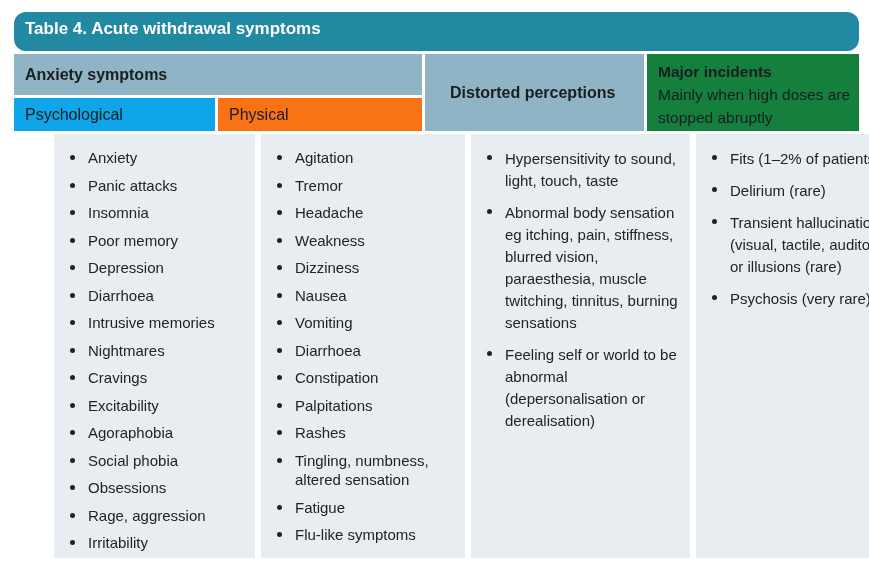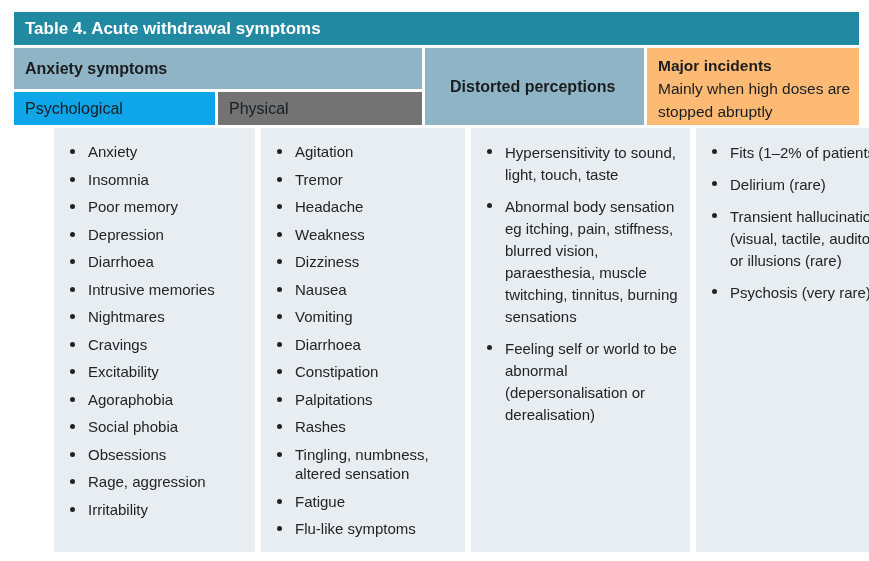--- a/index.html
+++ b/index.html
@@ -15,29 +15,30 @@
     background: #ffffff;
     overflow: hidden;
   }
   .table-wrap {
     position: absolute;
     left: 14px;
     top: 12px;
     width: 845px;
   }
   .title-bar {
-    height: 33px;
+    height: 39px;
     background: #2289a3;
     color: #ffffff;
     font-size: 17px;
     font-weight: bold;
     line-height: 33px;
     padding-left: 11px;
     box-sizing: border-box;
     margin-bottom: 3px;
+    border-radius: 12px;
   }
   .header-grid {
     display: grid;
     grid-template-columns: 201px 204px 219px 212px;
     grid-template-rows: 41px 33px;
     gap: 3px;
     margin-bottom: 3px;
   }
   .hdr-cell {
     box-sizing: border-box;
@@ -58,40 +59,40 @@
     grid-row: 2;
     background: #0ea5e9;
     font-size: 16px;
     display: flex;
     align-items: center;
     padding-left: 11px;
   }
   .cell-phys-hdr {
     grid-column: 2;
     grid-row: 2;
-    background: #737373;
+    background: #f97316;
     font-size: 16px;
     display: flex;
     align-items: center;
     padding-left: 11px;
   }
   .cell-distorted {
     grid-column: 3;
     grid-row: 1 / 3;
     background: #8fb4c5;
     font-size: 16px;
     font-weight: bold;
     display: flex;
     align-items: center;
     padding-left: 25px;
   }
   .cell-major {
     grid-column: 4;
     grid-row: 1 / 3;
-    background: #fdba74;
+    background: #15803d;
     padding: 6px 8px 0 11px;
     font-size: 15.5px;
     line-height: 23px;
   }
   .cell-major .major-title { font-weight: bold; }
   .body-grid {
     display: grid;
     grid-template-columns: 201px 204px 219px 212px;
     grid-template-rows: 424px;
     gap: 6px;
@@ -151,20 +152,21 @@
         <div class="major-subtitle">Mainly when high doses are stopped abruptly</div>
       </div>
       <div class="hdr-cell cell-psych-hdr">Psychological</div>
       <div class="hdr-cell cell-phys-hdr">Physical</div>
     </div>
 
     <div class="body-grid">
       <div class="body-cell">
         <ul class="bullet-list tight">
             <li>Anxiety</li>
+            <li>Panic attacks</li>
             <li>Insomnia</li>
             <li>Poor memory</li>
             <li>Depression</li>
             <li>Diarrhoea</li>
             <li>Intrusive memories</li>
             <li>Nightmares</li>
             <li>Cravings</li>
             <li>Excitability</li>
             <li>Agoraphobia</li>
             <li>Social phobia</li>

